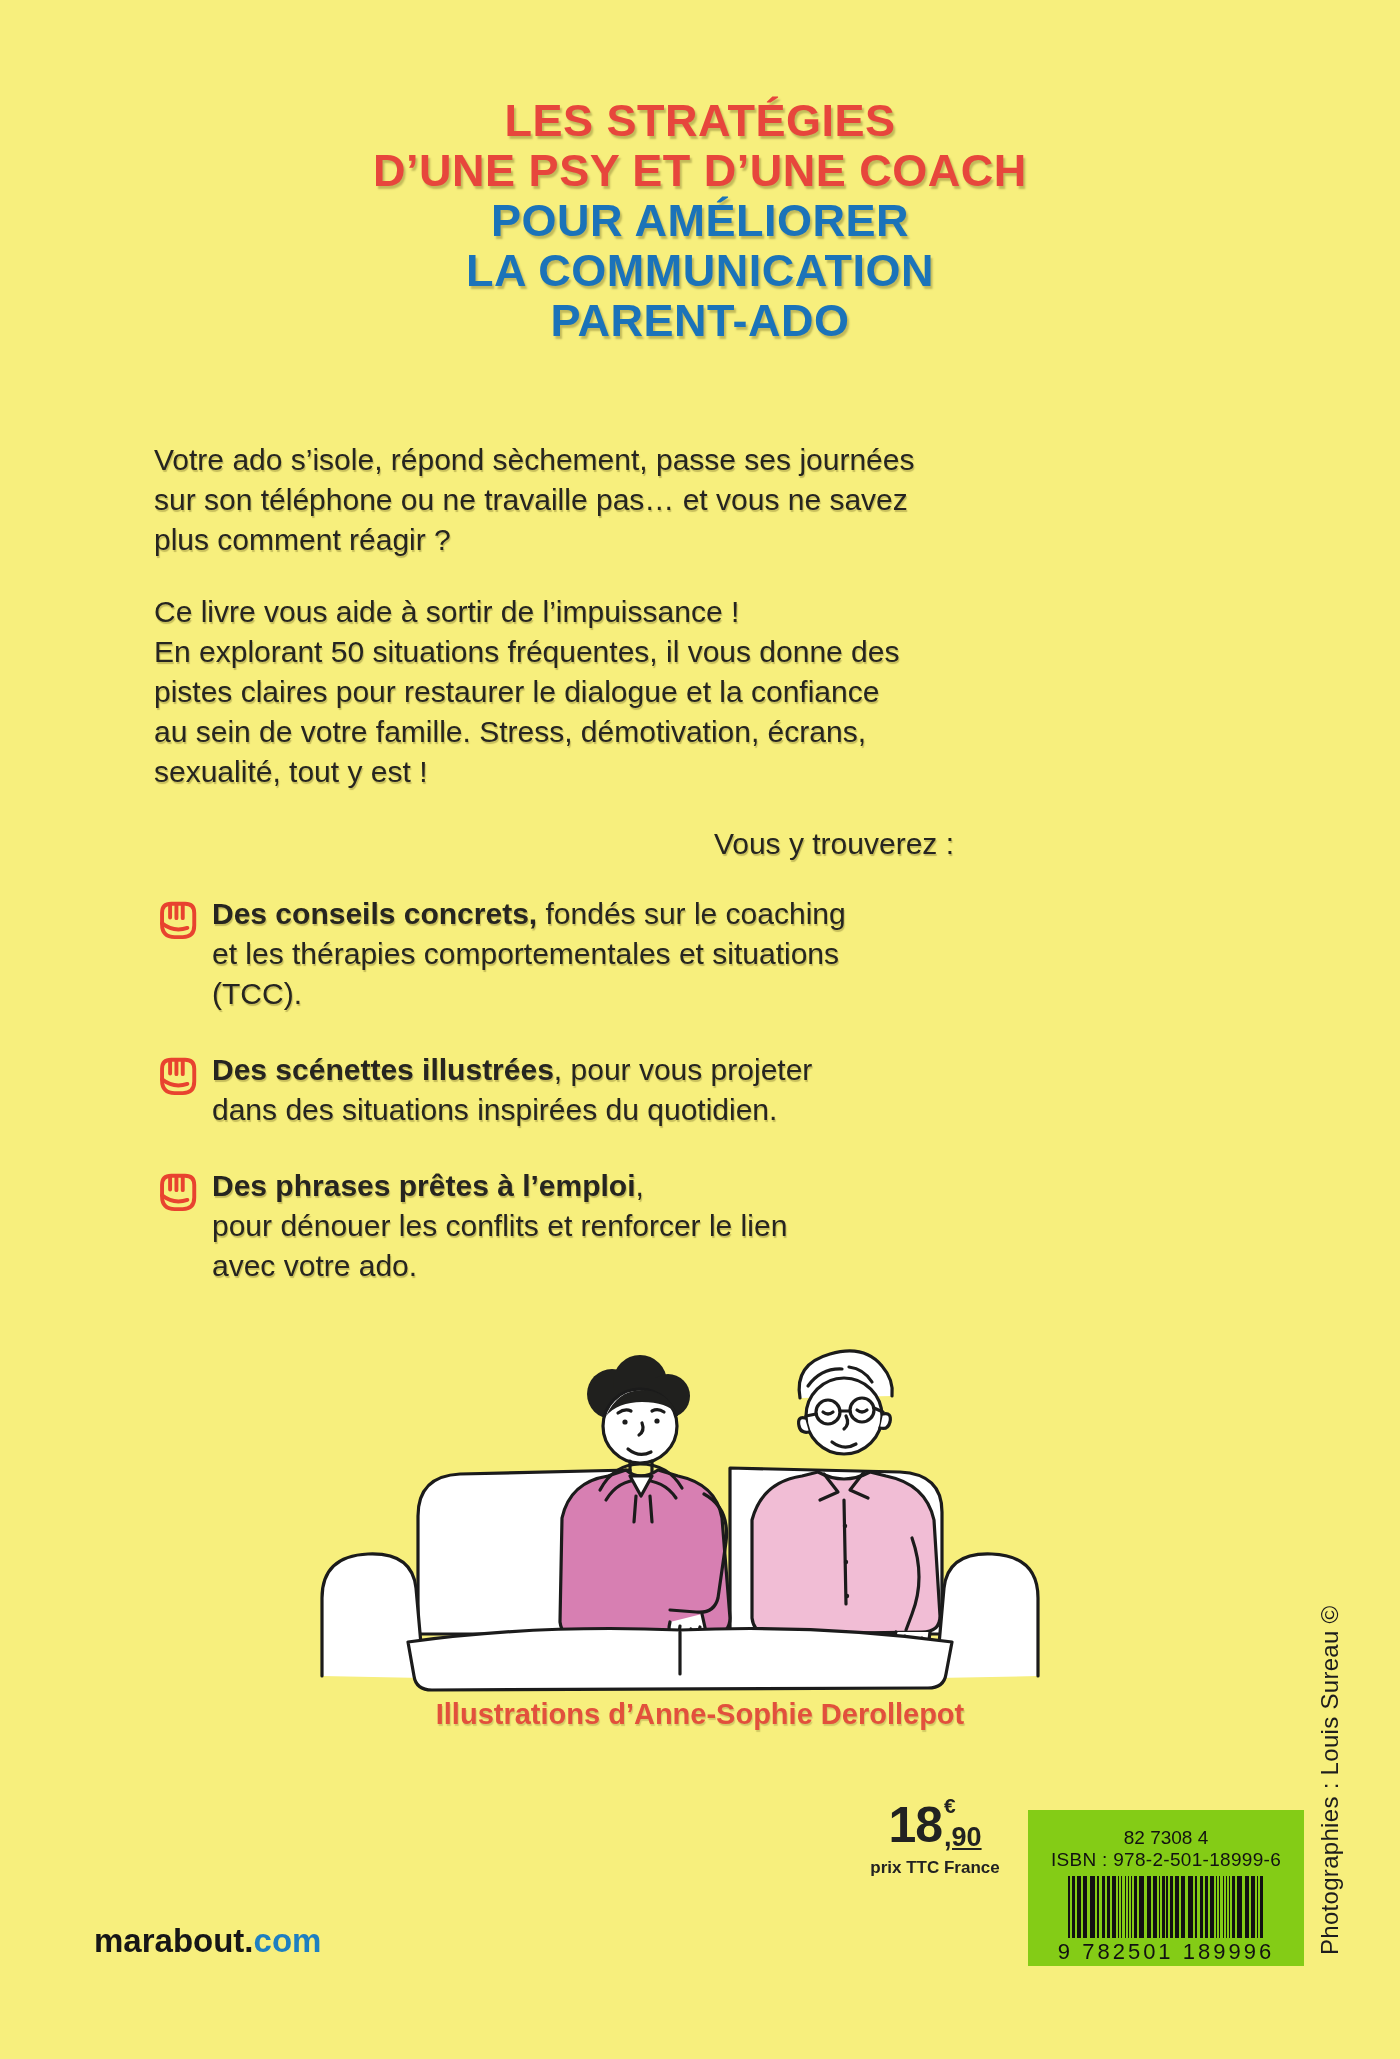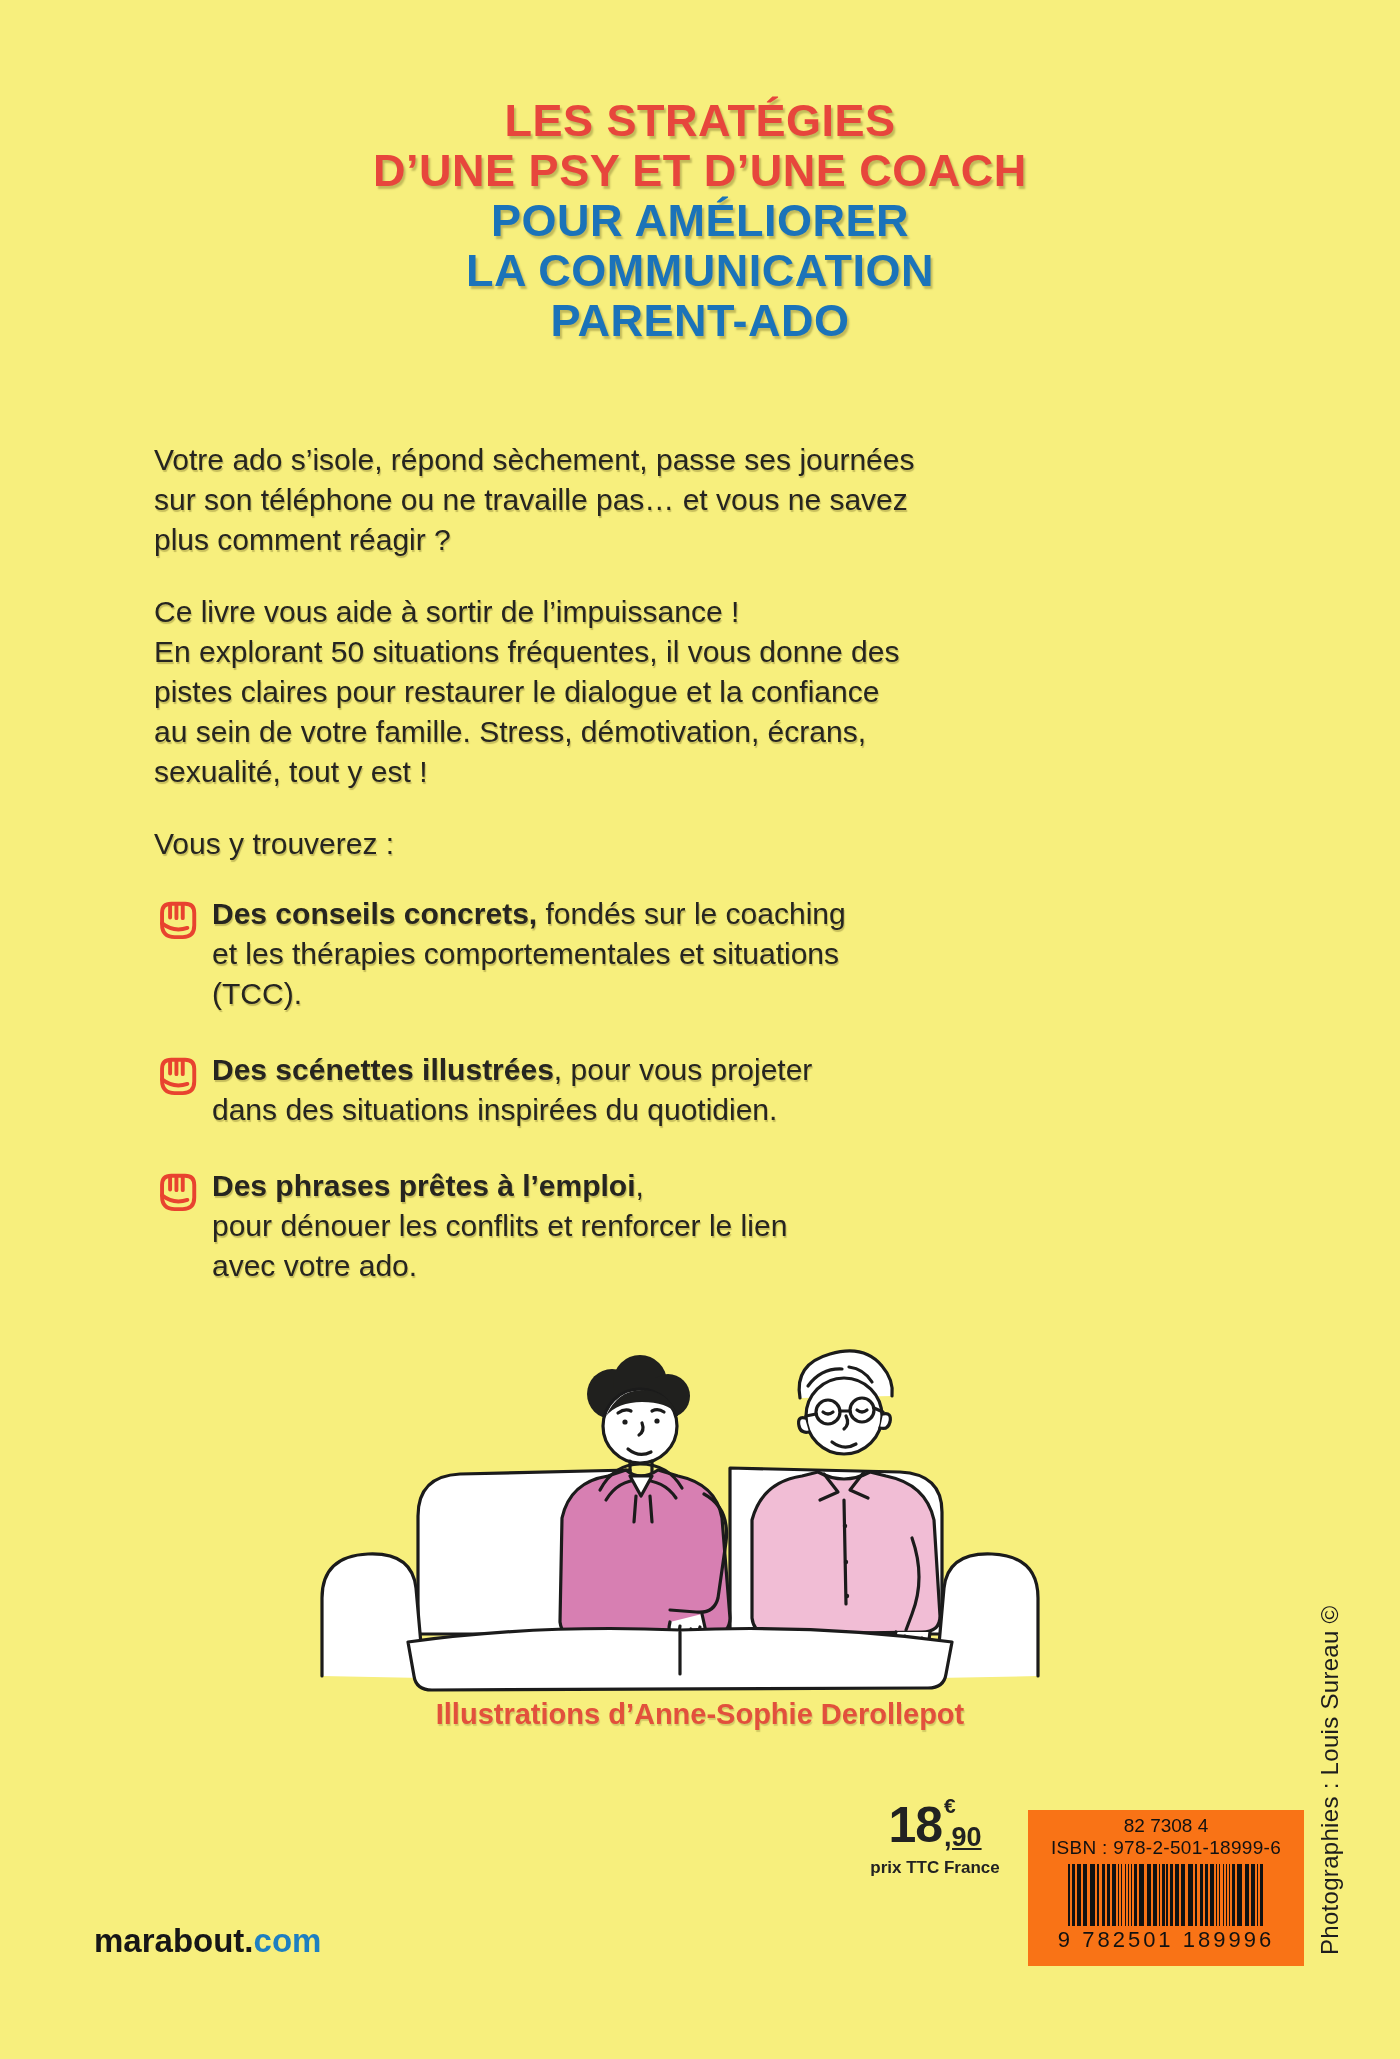--- a/index.html
+++ b/index.html
@@ -17,21 +17,21 @@
   }
   .title .t-red{color:var(--title-red,#E7463C);}
   .title .t-blue{color:var(--title-blue,#1B73B9);}
   
   .copy{
     position:absolute; left:154px; top:440px; width:800px;
     font-size:30px; line-height:40px;
     text-shadow:1px 1.5px 1px rgba(105,95,30,.35);
   }
   .para{margin:0 0 32px 0;}
-  .list-intro{margin:0 0 30px 0;}
+  .list-intro{margin:0 0 30px 0;text-align:right;}
   .bullet{display:flex; gap:12px; margin-bottom:36px;}
   .fist{flex:0 0 46px; width:46px; padding-top:4px;}
   .bullet b{font-weight:700;}
   
   .scene{position:absolute; left:300px; top:1300px; width:760px; height:400px;}
   .caption{
     position:absolute; top:1698px; left:0; right:0; text-align:center;
     color:var(--accent-red,#E2503C); font-weight:700; font-size:29px;
     text-shadow:1px 1.5px 1px rgba(105,95,30,.25);
   }
@@ -39,21 +39,21 @@
   .price{position:absolute; left:850px; top:1796px; width:170px; text-align:center; color:#222;}
   .price-main{display:flex; justify-content:center; align-items:flex-start;}
   .price-amount{font-size:50px; font-weight:700; line-height:58px; letter-spacing:-1px;}
   .price-frac{display:flex; flex-direction:column; align-items:flex-start; margin-left:2px;}
   .price-cur{font-size:21px; font-weight:700; line-height:20px;}
   .price-cents{font-size:27px; font-weight:700; line-height:26px; margin-top:8px;text-decoration:underline;}
   .price-note{font-size:17px; font-weight:700; margin-top:4px; letter-spacing:0;}
   
   .barcode{
     position:absolute; left:1028px; top:1810px; width:276px; height:156px;
-    background:#f97316; text-align:center; padding-top:5px; box-sizing:border-box;
+    background:#84cc16; text-align:center; padding-top:17px; box-sizing:border-box;
   }
   .bc-code{font-size:19px; color:#111; line-height:22px;}
   .bc-isbn{font-size:19px; color:#111; line-height:22px; letter-spacing:.3px;}
   .bc-bars{height:62px; margin:5px 14px 0 14px; display:flex; justify-content:center; align-items:stretch;}
   .bc-bars span{background:#111; display:block;}
   .bc-digits{font-size:22px; color:#111; letter-spacing:3px; margin-top:1px;}
   
   .site{position:absolute; left:94px; top:1922px; font-size:33px; font-weight:700; color:#161616;}
   .site .tld{color:var(--link-blue,#1E7FC0); font-weight:700;text-align:right;}
   .credit{

